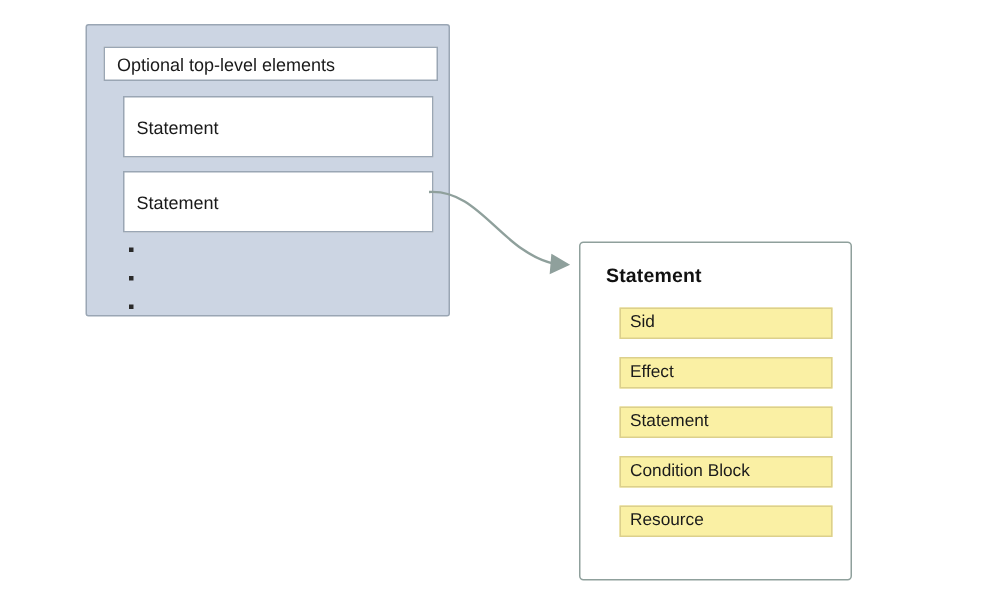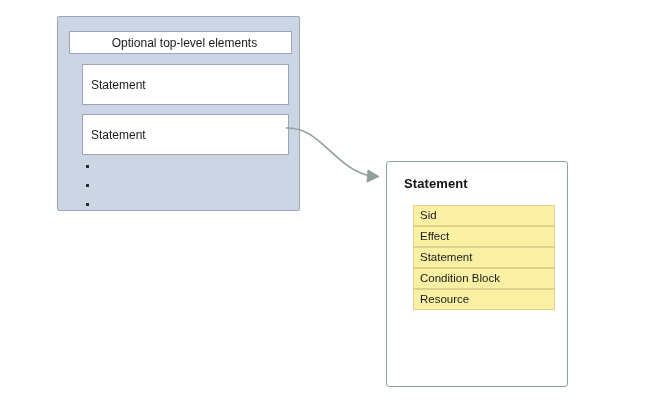--- a/index.html
+++ b/index.html
@@ -40,21 +40,20 @@
     font-size: 12px;
     line-height: 1;
     color: #1a1a1a;
   }
 
   #top-level-box {
     left: 11px;
     top: 14px;
     width: 223px;
     height: 23px;
-    justify-content: center;
   }
 
   .statement-box {
     left: 24px;
     width: 207px;
     height: 41px;
   }
   #statement-box-1 { top: 47px; }
   #statement-box-2 { top: 97px; }
 
@@ -108,21 +107,21 @@
     position: absolute;
     left: 26px;
     top: 43px;
     width: 142px;
   }
 
   .field-row {
     box-sizing: border-box;
     width: 142px;
     height: 21px;
-    margin-bottom: 0;
+    margin-bottom: 12px;
     background: #faf0a4;
     border: 1px solid #dcd08c;
     display: flex;
     align-items: center;
     padding-left: 6px;
     font-size: 11.5px;
     line-height: 1;
     color: #1a1a1a;
   }
   .field-row:last-child { margin-bottom: 0; }

